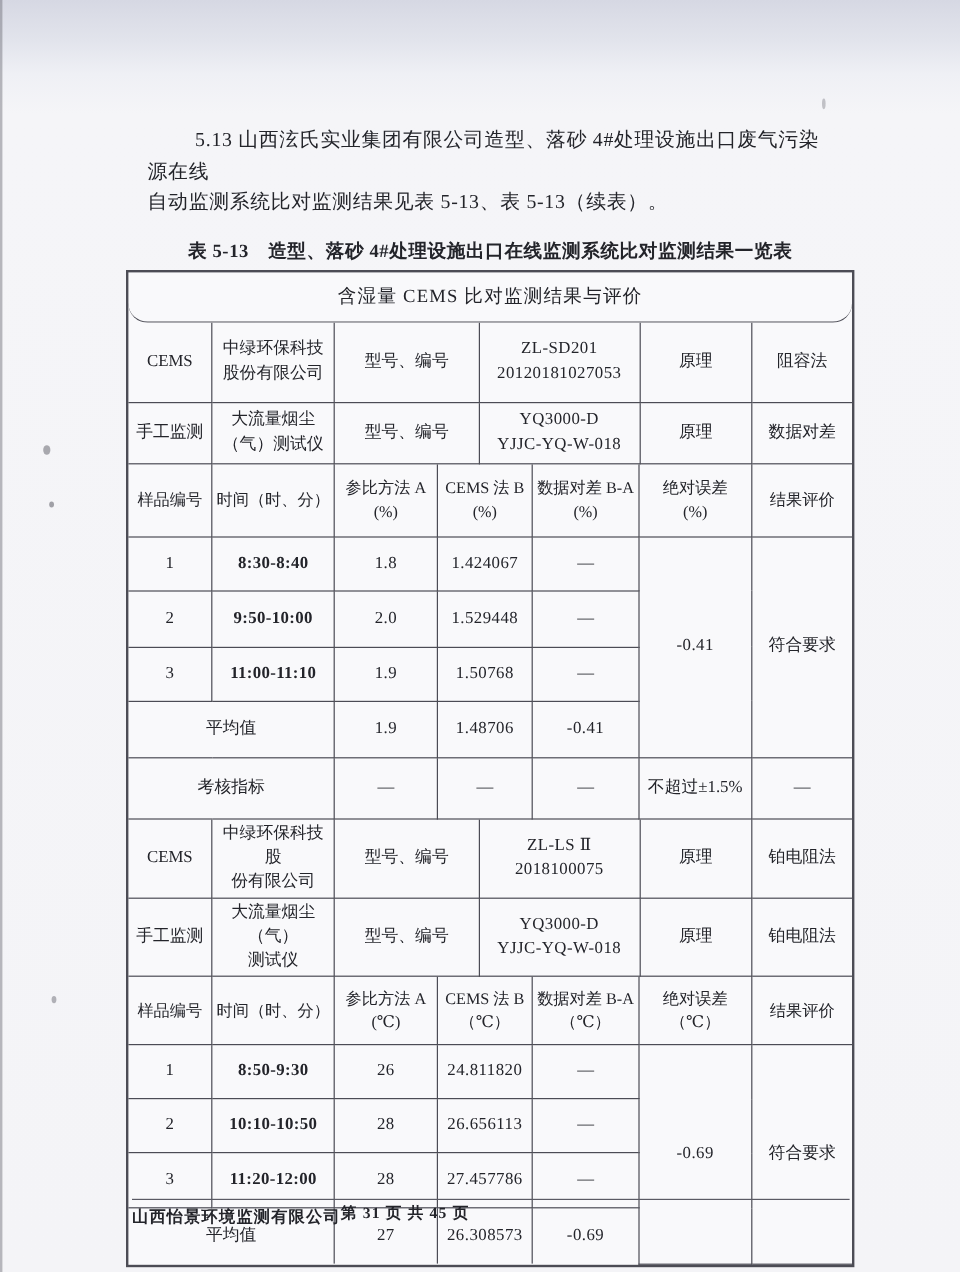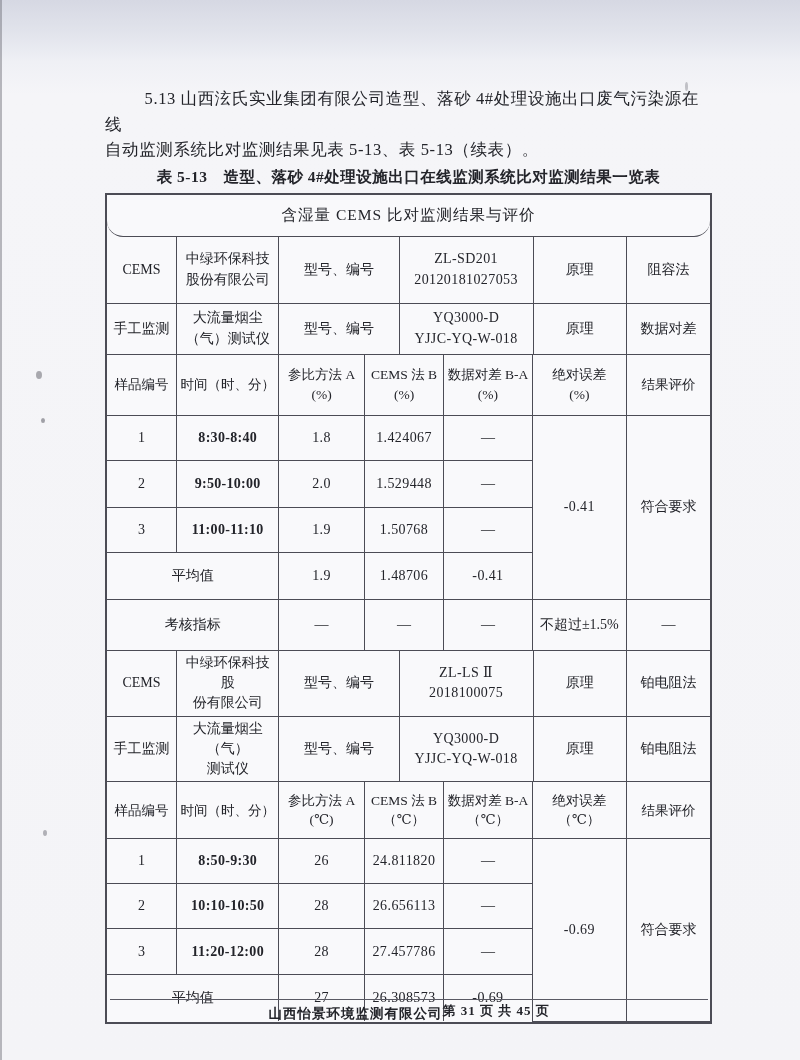--- a/index.html
+++ b/index.html
@@ -10,21 +10,21 @@
     color:#23242a;
   }
   .scan-left-edge{position:absolute;left:0;top:0;width:2px;height:1060px;background:#6a6a74;opacity:.45;}
   .speck{position:absolute;background:#4c4c55;border-radius:50%;}
   .speck.s1{left:36px;top:371px;width:6px;height:8px;opacity:.45;}
   .speck.s2{left:41px;top:418px;width:4px;height:5px;opacity:.5;}
   .speck.s3{left:43px;top:830px;width:4px;height:6px;opacity:.4;}
   .speck.s4{left:685px;top:82px;width:3px;height:9px;opacity:.3;}
 
   .doc{position:absolute;left:105px;top:86px;width:607px;}
-  .heading{font-size:16.5px;line-height:1.55;letter-spacing:.6px;margin:0;}
+  .heading{font-size:16.5px;line-height:1.55;letter-spacing:.6px;margin:18px;}
   .heading .ln1{text-indent:2.4em;}
   .caption{display:flex;justify-content:center;font-weight:bold;font-size:15.5px;margin:4px 0 5px 0;letter-spacing:.5px;}
   .caption .cap-label{margin-right:16px;}
 
   
   .ctable{border:2px solid #4c4c55;background:rgba(255,255,255,.45);}
   .sec-title{display:flex;align-items:center;justify-content:center;
     font-size:15.5px;letter-spacing:1px;border-bottom:1px solid #4c4c55;}
   .sec-title.t1{height:41px;border-radius:16px;}
   .sec-title.t2{height:49px;}
@@ -43,21 +43,21 @@
   .d1 .r3 td{height:40px;} .d1 .avg td{height:42px;} .d1 .assess td{height:46px;}
   .e2 .er1 td{height:56px;} .e2 .er2 td{height:50px;}
   .d2 .hdr td{height:52px;} .d2 .r1 td{height:40px;} .d2 .r2 td{height:40px;}
   .d2 .r3 td{height:41px;} .d2 .avg td{height:42px;}
 
   .hdr td{font-size:13.5px;}
   td.time{font-weight:bold;letter-spacing:.3px;}
   td.num{letter-spacing:.4px;text-align:center;}
 
   .footer{position:absolute;left:110px;width:598px;top:999px;
-    border-top:1.5px solid #5a5a64;display:flex;justify-content:center;
+    border-top:1.5px solid #5a5a64;display:flex;justify-content:flex-start;
     align-items:flex-start;padding-top:5px;}
   .footer .company{font-size:13.5px;font-weight:bold;letter-spacing:1px;}
   .footer .pageinfo{font-size:13px;font-weight:bold;letter-spacing:1px;position:relative;top:-3px;}
 </style>
 </head>
 <body>
 
 <div class="scan-left-edge"></div>
 <div class="speck s1"></div>
 <div class="speck s2"></div>

